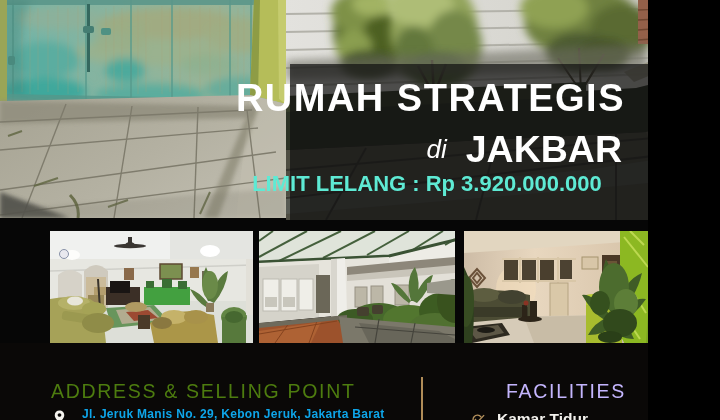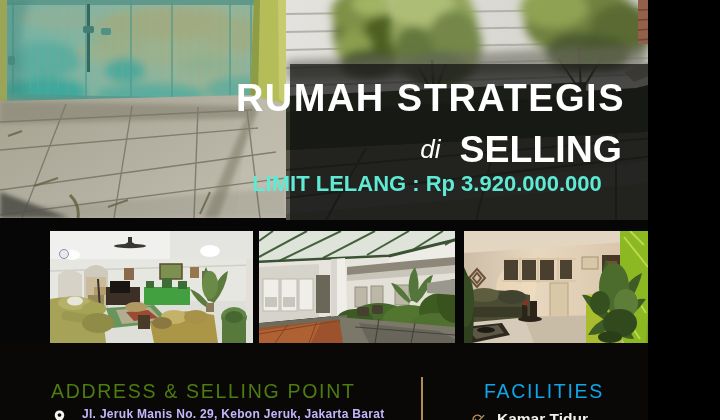--- a/index.html
+++ b/index.html
@@ -204,21 +204,21 @@
   </g>
 </svg>
 </div>
 
 <div class="abs" style="left:290px;top:64px;width:430px;height:156px;background:rgba(16,15,15,0.70);"></div>
 
 <div class="abs" style="right:23px;top:78px;width:430px;text-align:right;color:#fff;
      font-size:38px;font-weight:bold;letter-spacing:1.5px;line-height:1.1;white-space:nowrap;">RUMAH STRATEGIS</div>
 
 <div class="abs" style="right:26px;top:128px;width:430px;text-align:right;color:#fff;white-space:nowrap;">
-  <span style="font-size:26px;font-style:italic;font-weight:normal;vertical-align:4px;margin-top:35px;">di</span><span style="display:inline-block;width:19px;"></span><span style="font-size:37.5px;font-weight:bold;letter-spacing:0;">SELLING</span>
+  <span style="font-size:26px;font-style:italic;font-weight:normal;vertical-align:4px;margin-top:35px;">di</span><span style="display:inline-block;width:19px;"></span><span style="font-size:37.5px;font-weight:bold;letter-spacing:0;">JAKBAR</span>
 </div>
 
 <div class="abs" style="right:6px;top:171px;width:430px;text-align:center;color:#5eead4;
      font-size:22px;font-weight:bold;white-space:nowrap;">LIMIT LELANG : Rp 3.920.000.000</div>
 
 
 <div class="abs" style="left:50px;top:231px;width:203px;height:112px;">
 <svg width="203" height="112" viewBox="0 0 203 112" xmlns="http://www.w3.org/2000/svg">
 
   <rect x="0" y="0" width="203" height="40" fill="#f0f1ef"></rect>
@@ -483,25 +483,25 @@
 <div class="abs" style="left:0;top:343px;width:720px;height:77px;background:#0a0807;"></div>
 
 <div class="abs" style="left:51px;top:380px;color:#4d7c0f;font-size:19.5px;letter-spacing:1.7px;line-height:1.15;">ADDRESS &amp; SELLING POINT</div>
 
 <div class="abs" style="left:54px;top:409px;">
 <svg width="11" height="13" viewBox="0 0 12 14">
         <path d="M6,0.5 C3,0.5 0.8,2.7 0.8,5.5 C0.8,9 6,13.8 6,13.8 C6,13.8 11.2,9 11.2,5.5 C11.2,2.7 9,0.5 6,0.5 Z M6,7.4 C4.9,7.4 4,6.5 4,5.4 C4,4.3 4.9,3.4 6,3.4 C7.1,3.4 8,4.3 8,5.4 C8,6.5 7.1,7.4 6,7.4 Z" fill="#f4f2ee"></path>
       </svg>
 </div>
 
-<div class="abs" style="left:82px;top:407px;color:#c4b5fd;font-size:12px;font-weight:bold;letter-spacing:0.3px;">Jl. Jeruk Manis No. 29, Kebon Jeruk, Jakarta Barat</div>
+<div class="abs" style="left:82px;top:407px;color:#0ea5e9;font-size:12px;font-weight:bold;letter-spacing:0.3px;">Jl. Jeruk Manis No. 29, Kebon Jeruk, Jakarta Barat</div>
 
 <div class="abs" style="left:421px;top:377px;width:1.5px;height:43px;background:#b08c58;"></div>
 
-<div class="abs" style="left:484px;top:380px;color:#0ea5e9;font-size:19.5px;letter-spacing:1.7px;line-height:1.15;">FACILITIES</div>
+<div class="abs" style="left:506px;top:380px;color:#c4b5fd;font-size:19.5px;letter-spacing:1.7px;line-height:1.15;">FACILITIES</div>
 
 <div class="abs" style="left:471px;top:411px;">
 <svg width="14" height="11" viewBox="0 0 16 12">
         <path d="M11.5,3.2 A5,5 0 1 0 12.3,6.8 M4.5,5.5 L7.5,8.8 L15,1" stroke="#b3905c" stroke-width="1.6" fill="none"></path>
       </svg>
 </div>
 
 <div class="abs" style="left:497px;top:410px;color:#f2f0ec;font-size:15.5px;font-weight:bold;">Kamar Tidur</div>
 
 </div>

